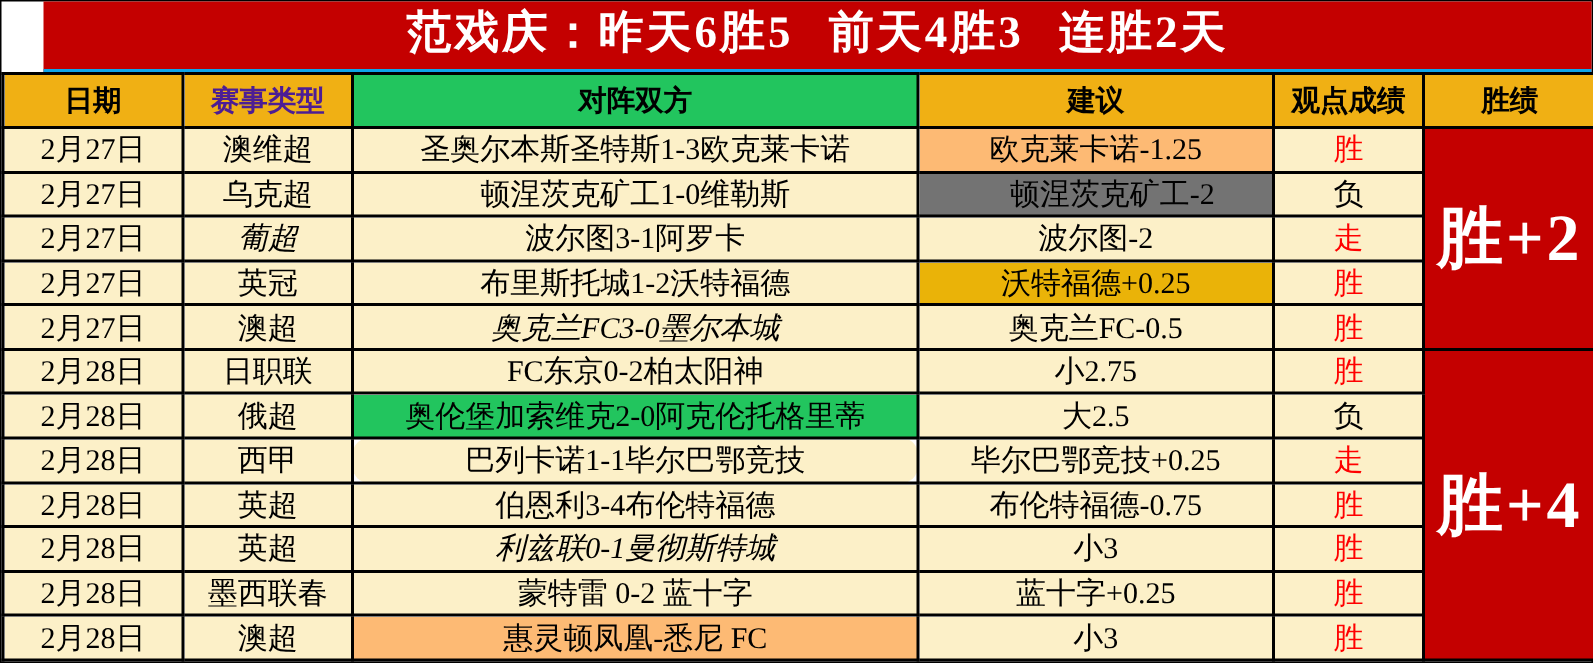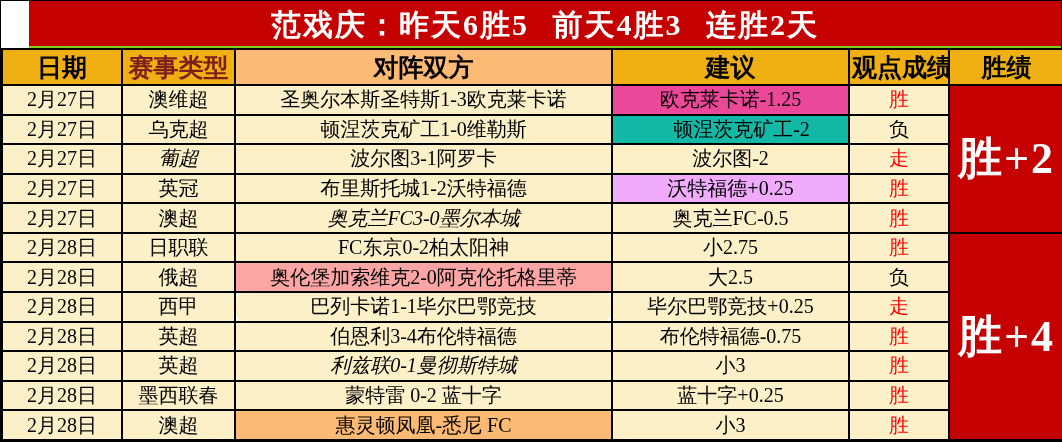--- a/index.html
+++ b/index.html
@@ -5,38 +5,38 @@
   html,body{margin:0;padding:0;}
   body{width:1062px;height:442px;overflow:hidden;background:#fff;}
   .page{
     width:1062px;height:442px;box-sizing:border-box;
     display:flex;flex-direction:column;
     font-family:"Liberation Serif","DejaVu Serif",serif;
     border:1px solid #000;
   }
   .banner{
     flex:0 0 45px;height:45px;
-    display:flex;align-items:flex-end;justify-content:center;
-    border-bottom:2px solid #84cc16;
+    display:flex;align-items:flex-start;justify-content:center;
+    border-bottom:2px solid #0ea5e9;
     margin-left:28px;
   }
   .banner .title{
     font-size:30px;font-weight:bold;letter-spacing:2px;word-spacing:14px;
   }
   table.results{
     width:100%;flex:1 1 auto;height:395px;
     border-collapse:collapse;table-layout:fixed;
   }
   th,td{
     border:2px solid #000;
     text-align:center;vertical-align:middle;
     padding:0 2px;overflow:hidden;white-space:nowrap;
     box-sizing:border-box;
   }
-  thead th{font-size:25px;font-weight:bold;height:36px;}
+  thead th{font-size:19px;font-weight:bold;height:36px;}
   tbody td{font-size:20px;font-weight:normal;color:#000;}
   td.streak{
     font-size:44px;font-weight:bold;letter-spacing:2px;
   }
   td.result{font-weight:normal;}
 </style>
 </head>
 <body>
 
 <div class="page">
@@ -50,76 +50,76 @@
       <col style="width:120px">
         <col style="width:113px">
         <col style="width:377px">
       <col style="width:237px">
         <col style="width:100px">
         <col style="width:115px">
     </colgroup>
     <thead>
       <tr>
         <th style="background-color: rgb(240, 176, 20); color: rgb(0, 0, 0);">日期</th>
-        <th style="background-color: rgb(240, 176, 20); color: #7f1d1d;">赛事类型</th>
-        <th style="background-color: #fdba74; color: rgb(0, 0, 0);">对阵双方</th>
+        <th style="background-color: rgb(240, 176, 20); color: #4c1d95;">赛事类型</th>
+        <th style="background-color: #22c55e; color: rgb(0, 0, 0);">对阵双方</th>
         <th style="background-color: rgb(240, 176, 20); color: rgb(0, 0, 0);">建议</th>
         <th style="background-color: rgb(240, 176, 20); color: rgb(0, 0, 0);">观点成绩</th>
         <th style="background-color: rgb(240, 176, 20); color: rgb(0, 0, 0);">胜绩</th>
       </tr>
     </thead>
     <tbody>
       <tr>
         <td style="background-color: rgb(252, 240, 200);">2月27日</td>
         <td style="background-color: rgb(252, 240, 200);">澳维超</td>
         <td style="background-color: rgb(252, 240, 200);">圣奥尔本斯圣特斯1-3欧克莱卡诺</td>
-        <td style="background-color: #ec4899;">欧克莱卡诺-1.25</td>
+        <td style="background-color: #fdba74;">欧克莱卡诺-1.25</td>
         <td class="result" style="background-color: rgb(252, 240, 200); color: rgb(255, 0, 0);">胜</td>
         <td class="streak" rowspan="5" style="background-color: rgb(196, 0, 0); color: rgb(255, 255, 255);">胜+2</td>
       </tr>
       <tr>
         <td style="background-color: rgb(252, 240, 200);">2月27日</td>
         <td style="background-color: rgb(252, 240, 200);">乌克超</td>
         <td style="background-color: rgb(252, 240, 200);">顿涅茨克矿工1-0维勒斯</td>
-        <td style="background-color: #14b8a6; padding-left: 24px;">顿涅茨克矿工-2</td>
+        <td style="background-color: #737373; padding-left: 24px;">顿涅茨克矿工-2</td>
         <td class="result" style="background-color: rgb(252, 240, 200); color: rgb(0, 0, 0);">负</td>
       </tr>
       <tr>
         <td style="background-color: rgb(252, 240, 200);">2月27日</td>
         <td style="background-color: rgb(252, 240, 200); font-style: italic;">葡超</td>
         <td style="background-color: rgb(252, 240, 200);">波尔图3-1阿罗卡</td>
         <td style="background-color: rgb(252, 240, 200); margin-top: 16px;">波尔图-2</td>
         <td class="result" style="background-color: rgb(252, 240, 200); color: rgb(255, 0, 0);">走</td>
       </tr>
       <tr>
         <td style="background-color: rgb(252, 240, 200);">2月27日</td>
         <td style="background-color: rgb(252, 240, 200);">英冠</td>
         <td style="background-color: rgb(252, 240, 200);">布里斯托城1-2沃特福德</td>
-        <td style="background-color: #f0abfc;">沃特福德+0.25</td>
+        <td style="background-color: #eab308;">沃特福德+0.25</td>
         <td class="result" style="background-color: rgb(252, 240, 200); color: rgb(255, 0, 0);">胜</td>
       </tr>
       <tr>
         <td style="background-color: rgb(252, 240, 200);">2月27日</td>
         <td style="background-color: rgb(252, 240, 200);">澳超</td>
         <td style="background-color: rgb(252, 240, 200); font-style: italic;">奥克兰FC3-0墨尔本城</td>
         <td style="background-color: rgb(252, 240, 200);">奥克兰FC-0.5</td>
         <td class="result" style="background-color: rgb(252, 240, 200); color: rgb(255, 0, 0);">胜</td>
       </tr>
       <tr>
         <td style="background-color: rgb(252, 240, 200);">2月28日</td>
         <td style="background-color: rgb(252, 240, 200);">日职联</td>
         <td style="background-color: rgb(252, 240, 200); margin-top: 20px;">FC东京0-2柏太阳神</td>
         <td style="background-color: rgb(252, 240, 200);">小2.75</td>
         <td class="result" style="background-color: rgb(252, 240, 200); color: rgb(255, 0, 0);">胜</td>
         <td class="streak" rowspan="7" style="background-color: rgb(196, 0, 0); color: rgb(255, 255, 255);">胜+4</td>
       </tr>
       <tr>
         <td style="background-color: rgb(252, 240, 200);">2月28日</td>
         <td style="background-color: rgb(252, 240, 200);">俄超</td>
-        <td style="background-color: #fca5a5; margin-top: 11px;">奥伦堡加索维克2-0阿克伦托格里蒂</td>
+        <td style="background-color: #22c55e; margin-top: 11px;">奥伦堡加索维克2-0阿克伦托格里蒂</td>
         <td style="background-color: rgb(252, 240, 200);">大2.5</td>
         <td class="result" style="background-color: rgb(252, 240, 200); color: rgb(0, 0, 0);">负</td>
       </tr>
       <tr>
         <td style="background-color: rgb(252, 240, 200);">2月28日</td>
         <td style="background-color: rgb(252, 240, 200);">西甲</td>
         <td style="background-color: rgb(252, 240, 200); border-radius: 11px;">巴列卡诺1-1毕尔巴鄂竞技</td>
         <td style="background-color: rgb(252, 240, 200); margin-left: 21px;">毕尔巴鄂竞技+0.25</td>
         <td class="result" style="background-color: rgb(252, 240, 200); color: rgb(255, 0, 0);">走</td>
       </tr>

